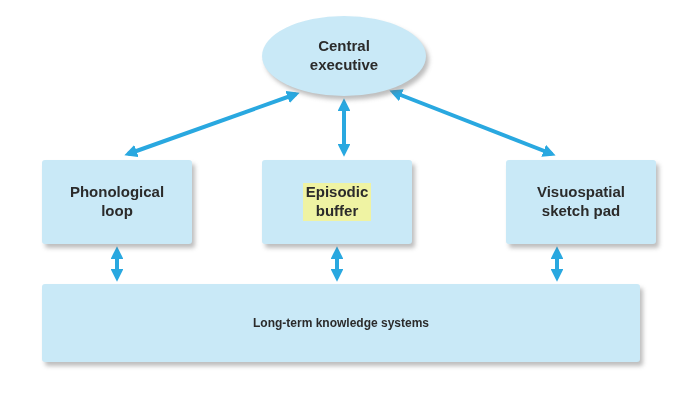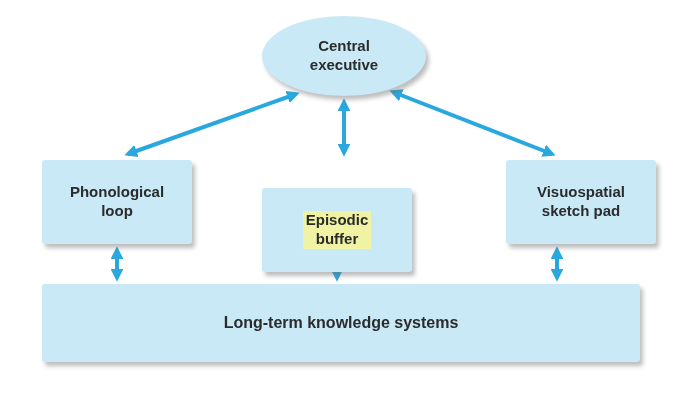--- a/index.html
+++ b/index.html
@@ -54,40 +54,39 @@
     left: 42px;
     top: 160px;
     width: 150px;
     height: 84px;
   }
   #node-episodic {
     left: 262px;
     top: 160px;
     width: 150px;
     height: 84px;
-    margin-top: 28px;
   }
   #node-episodic .label {
     background: #eff3a3;
     padding: 0 3px;
     box-decoration-break: clone;
     -webkit-box-decoration-break: clone;
   }
   #node-visuospatial {
     left: 506px;
     top: 160px;
     width: 150px;
     height: 84px;
   }
   #node-longterm {
     left: 42px;
     top: 284px;
     width: 598px;
     height: 78px;
-    font-size: 16px;
+    font-size: 12px;
   }
 </style>
 </head>
 <body>
 
 <div class="canvas">
 
   <svg class="arrows-layer" width="691" height="400">
     <defs>
       <marker id="ah" viewBox="0 0 10 10" refX="7" refY="5" markerWidth="3.2" markerHeight="3.2" orient="auto-start-reverse">

